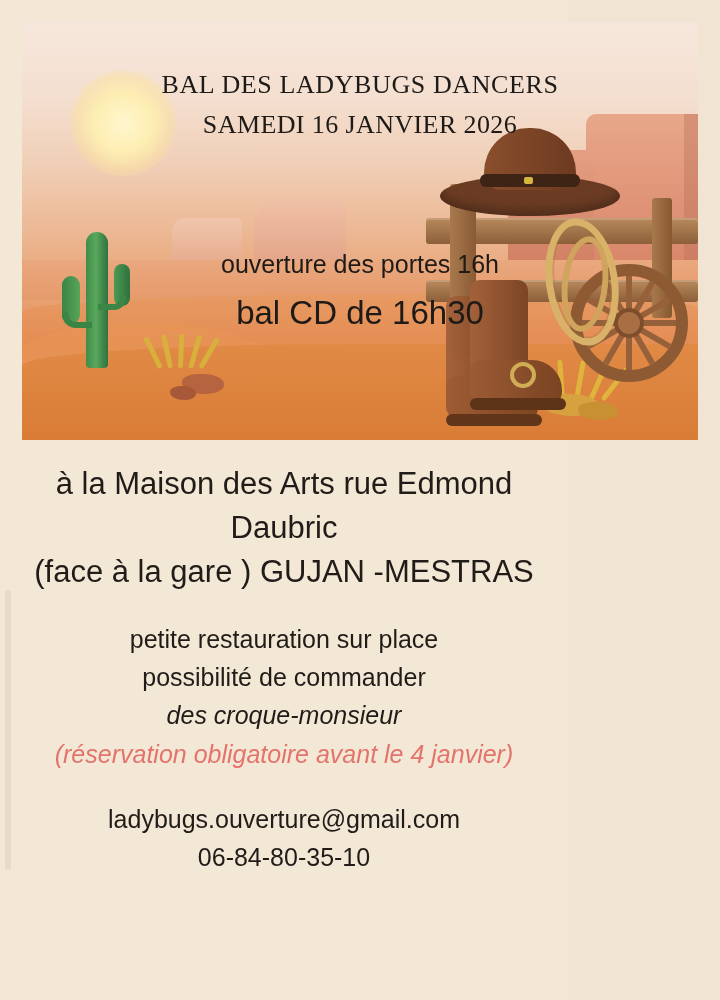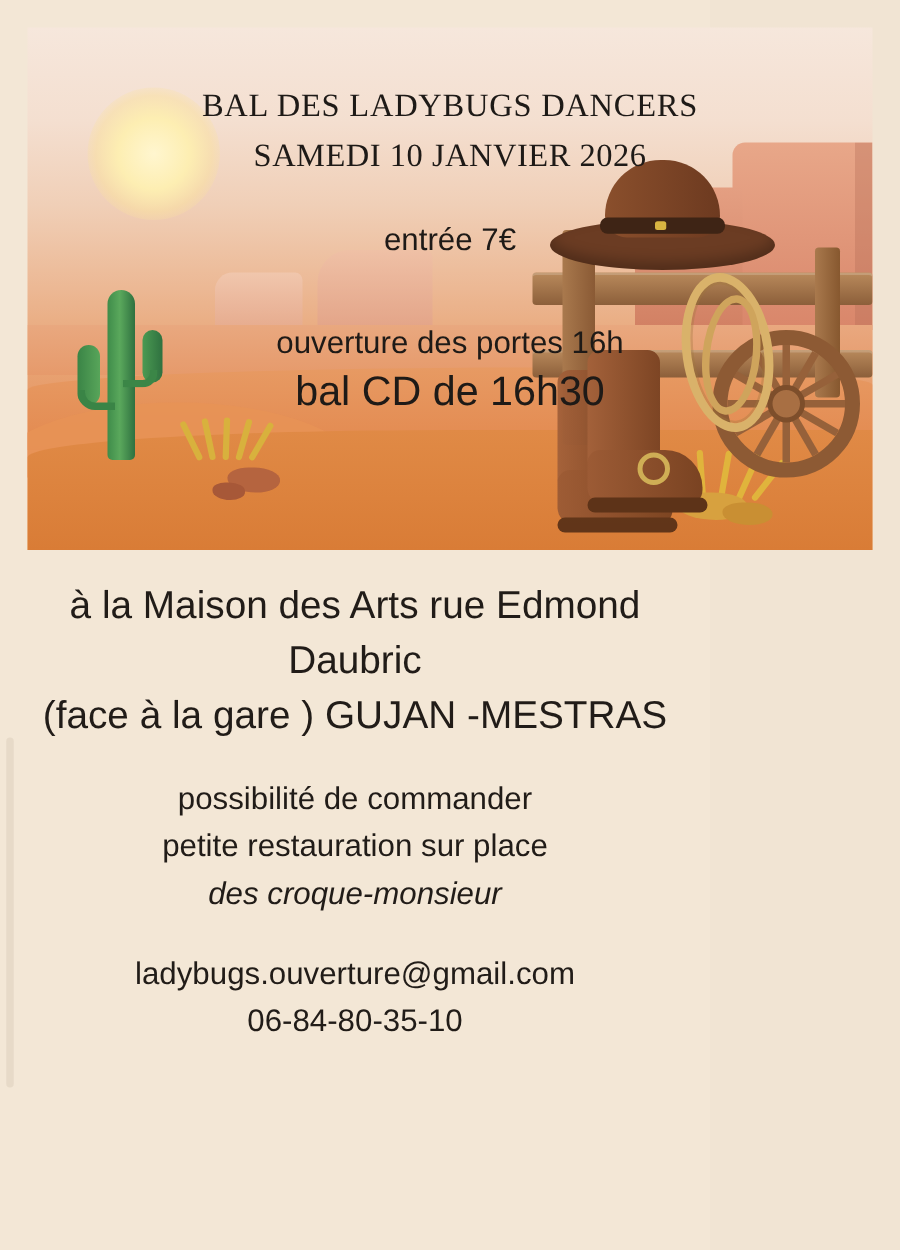--- a/index.html
+++ b/index.html
@@ -249,21 +249,21 @@
   
   .hero-text {
     position: absolute; left: 0; top: 0; width: 100%; height: 100%;
     text-align: center;
     color: #1e1a17;
   }
   .hero-text .line { position: absolute; width: 100%; }
   .t-title1 { top: 48px; font-size: 26px; letter-spacing: .6px; font-family: "Liberation Serif", serif; }
   .t-title2 { top: 88px; font-size: 26px; letter-spacing: .4px; font-family: "Liberation Serif", serif; }
   .t-price  { top: 156px; font-size: 25px; }
-  .t-open   { top: 238px; font-size: 25px; }
+  .t-open   { top: 228px; font-size: 25px; }
   .t-cd     { top: 272px; font-size: 33px; }
   .t-end    { top: 306px; font-size: 25px; }
 
   
   .body-text {
     position: absolute; left: 0; top: 462px; width: 100%;
     text-align: center; color: #211c18;
   }
   .venue1 { font-size: 31px; line-height: 44px; }
   .venue2 { font-size: 31px; line-height: 44px; }
@@ -359,36 +359,36 @@
     <div class="spur"></div>
 
     <div class="hat">
       <div class="brim"></div>
       <div class="crown"></div>
       <div class="band"></div>
     </div>
 
     <div class="hero-text">
       <div class="line t-title1">BAL DES LADYBUGS DANCERS</div>
-      <div class="line t-title2">SAMEDI 10 JANVIER 2026</div>
-      <div class="line t-price">entrée  7€</div>
+      <div class="line t-title2">SAMEDI 16 JANVIER 2026</div>
       <div class="line t-open">ouverture des portes 16h</div>
       <div class="line t-cd">bal CD de 16h30</div>
     </div>
   </div>
 
   <div class="body-text">
 
     <div class="venue1">à la Maison des Arts rue Edmond Daubric</div>
     <div class="venue2">(face à la gare ) GUJAN -MESTRAS</div>
 
     <div class="block2">
+      <div class="b-line">petite restauration sur place</div>
       <div class="b-line">possibilité de commander</div>
-      <div class="b-line">petite restauration sur place</div>
       <div class="b-line b-italic">des croque-monsieur</div>
+      <div class="b-warn">(réservation obligatoire avant le 4 janvier)</div>
     </div>
 
     <div class="block3">
       <div class="c-line">ladybugs.ouverture@gmail.com</div>
       <div class="c-line">06-84-80-35-10</div>
     </div>
   </div>
 
   <div class="edge-artifact"></div>
 </div>

